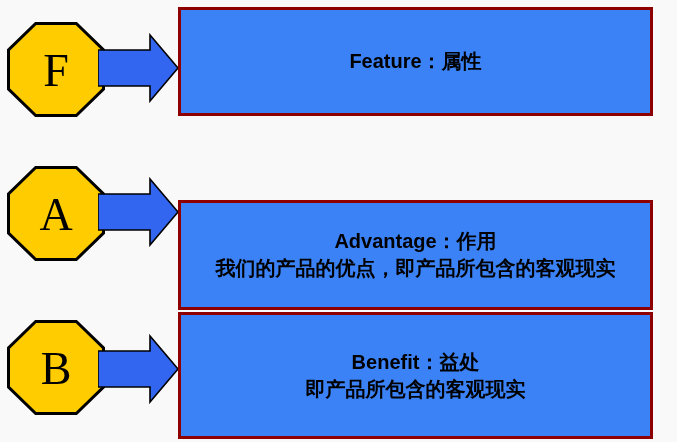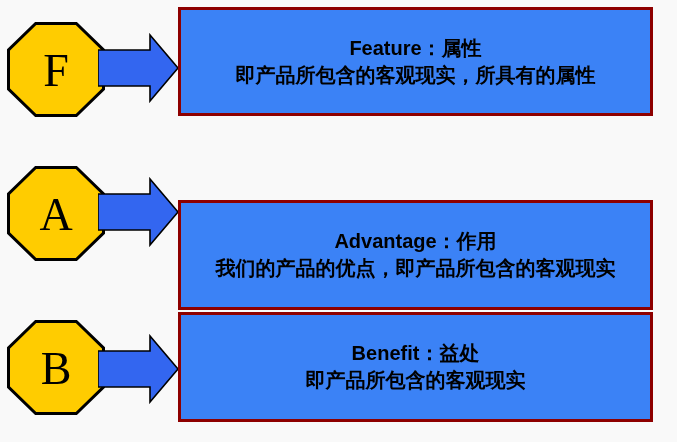--- a/index.html
+++ b/index.html
@@ -66,40 +66,39 @@
     white-space: nowrap;
   }
   .r0 .octagon { top: 22px; }
   .r1 .octagon { top: 166px; }
   .r2 .octagon { top: 320px; }
   .r0 .arrow { top: 33px; }
   .r1 .arrow { top: 177px; }
   .r2 .arrow { top: 334px; }
   .r0 .box { top: 7px;   height: 109px; }
   .r1 .box { top: 156px; height: 110px; margin-top: 44px; }
-  .r2 .box { top: 312px; height: 110px; }
+  .r2 .box { top: 312px; height: 127px; }
 </style>
 </head>
 <body>
 
 <div class="canvas">
 
   <div class="row r0">
     <div class="octagon">
       <svg viewBox="0 0 98 95">
         <polygon points="28.7,1.5 69.3,1.5 96.5,27.8 96.5,67.2 69.3,93.5 28.7,93.5 1.5,67.2 1.5,27.8" fill="#FFCC00" stroke="#000000" stroke-width="3"></polygon>
       </svg>
       <span class="letter">F</span>
     </div>
     <svg class="arrow" viewBox="0 0 82 70">
       <polygon points="0,17 52,17 52,2 80,35 52,68 52,53 0,53" fill="#3366F0" stroke="#000000" stroke-width="1.6"></polygon>
     </svg>
     <div class="box">
       <div class="heading">Feature：属性</div>
-      <div class="desc">即产品所包含的客观现实，所具有的属性</div>
     </div>
   </div>
 
   <div class="row r1">
     <div class="octagon">
       <svg viewBox="0 0 98 95">
         <polygon points="28.7,1.5 69.3,1.5 96.5,27.8 96.5,67.2 69.3,93.5 28.7,93.5 1.5,67.2 1.5,27.8" fill="#FFCC00" stroke="#000000" stroke-width="3"></polygon>
       </svg>
       <span class="letter">A</span>
     </div>

